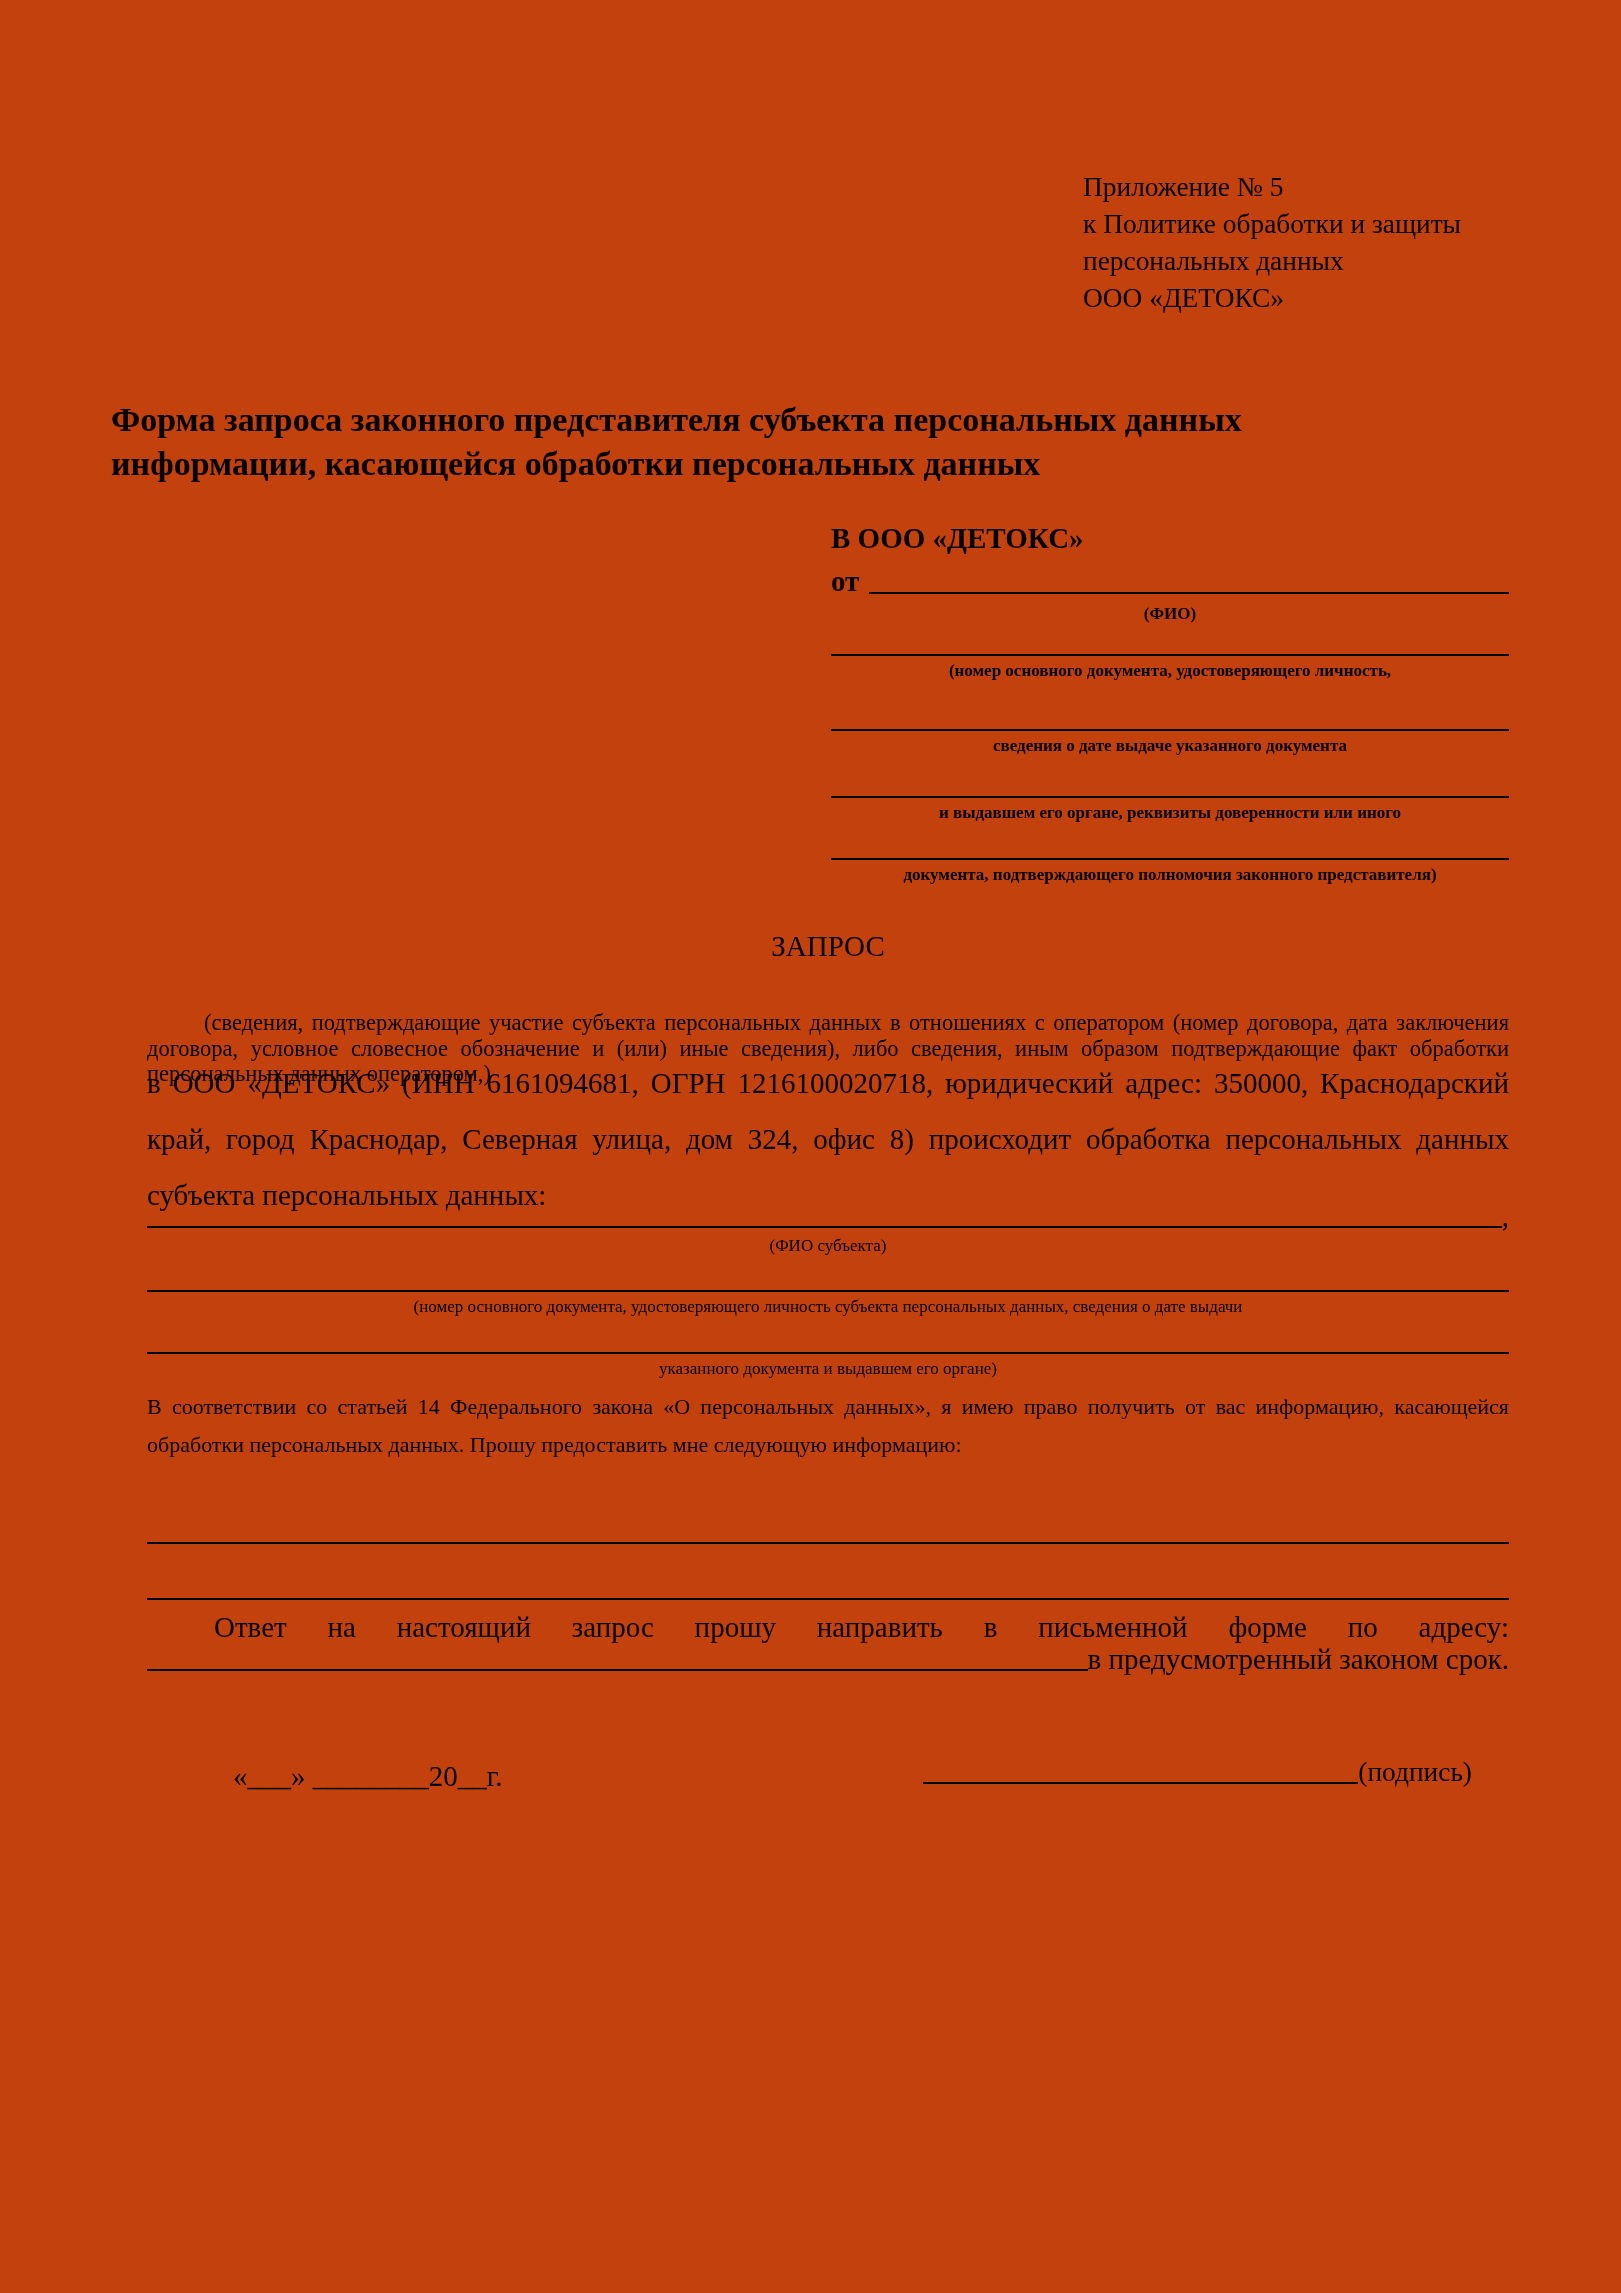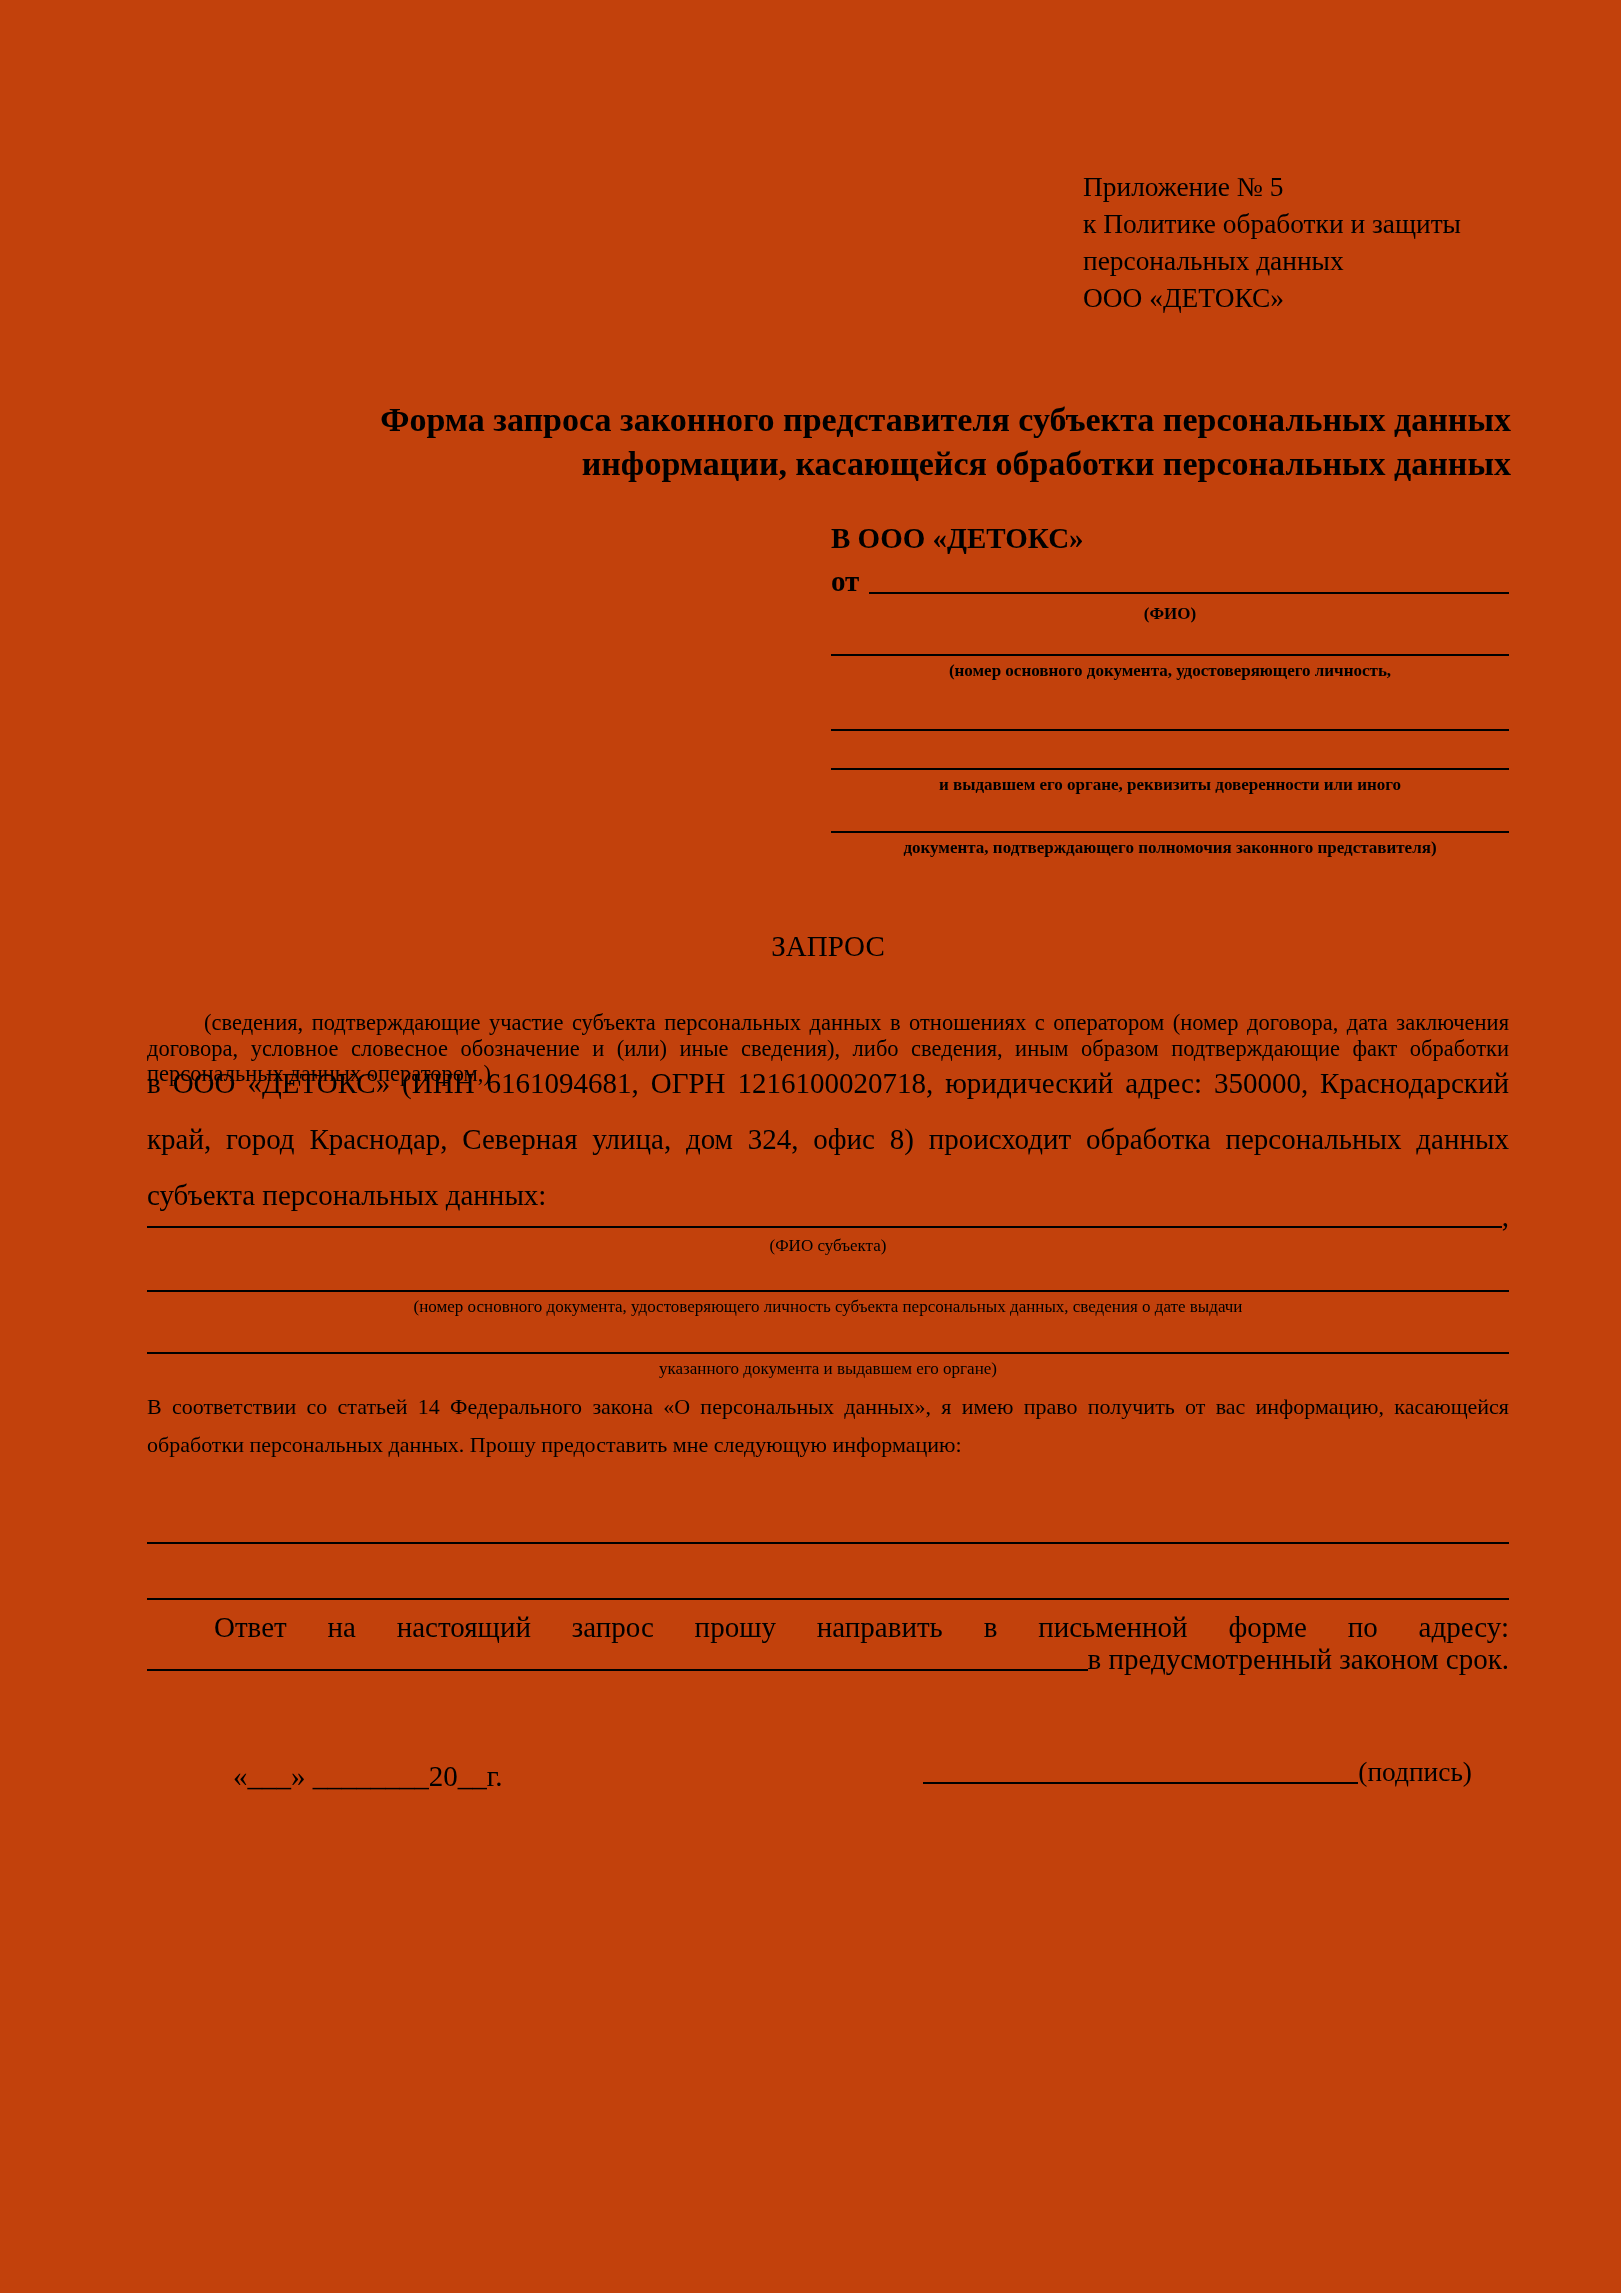--- a/index.html
+++ b/index.html
@@ -9,21 +9,21 @@
     margin:0 auto;
     background:#c2410c;
     color:#000;
     font-family:"Liberation Serif", serif;
     overflow:hidden;
   }
   .abs{position:absolute;}
   
   .appendix{left:1083px;top:169px;font-size:27.4px;line-height:37px;}
   
-  .doc-title{left:129px;top:398px;width:1382px;text-align:right;font-weight:bold;font-size:34px;line-height:44px;}
+  .doc-title{left:111px;top:398px;width:1382px;text-align:left;font-weight:bold;font-size:34px;line-height:44px;}
   
   .addressee{left:831px;top:521px;width:678px;font-size:29px;line-height:35px;font-weight:bold;}
   .flexrow{display:flex;align-items:stretch;justify-content:center;}
   .fill{flex:1 1 auto;border-bottom:2px solid #000;margin-bottom:4.9px;}
   .fill.gap-left{margin-left:9.8px;}
   .cap{font-size:17px;line-height:25.5px;text-align:center;}
   .rule{height:0;border-bottom:2px solid #000;}
   .addr-rule1{margin-top:27.4px;}
   .addr-rule2{margin-top:46px;}
   .addr-rule3{margin-top:37px;}
@@ -71,20 +71,21 @@
     <div class="flexrow" style="margin-top:7.8px;">
       <span>от</span>
       <div class="fill gap-left"></div>
     </div>
     <div class="cap cap-tight">(ФИО)</div>
 
     <div class="rule addr-rule1"></div>
     <div class="cap cap-tight">(номер основного документа, удостоверяющего личность,</div>
 
     <div class="rule addr-rule2"></div>
+    <div class="cap cap-tight">сведения о дате выдаче указанного документа</div>
 
     <div class="rule addr-rule3"></div>
     <div class="cap cap-tight">и выдавшем его органе, реквизиты доверенности или иного</div>
 
     <div class="rule addr-rule4"></div>
     <div class="cap cap-tight">документа, подтверждающего полномочия законного представителя)</div>
   </div>
 
   <div class="abs req-heading">ЗАПРОС</div>
 

